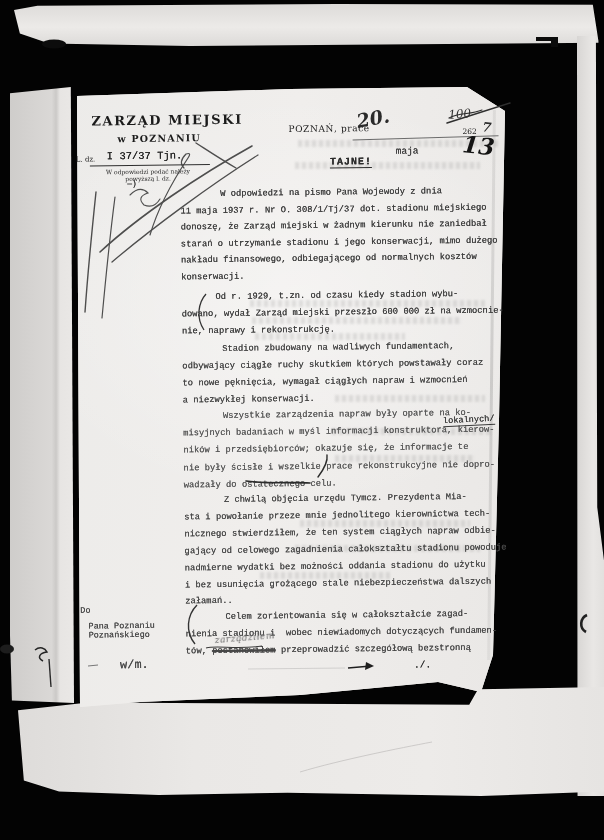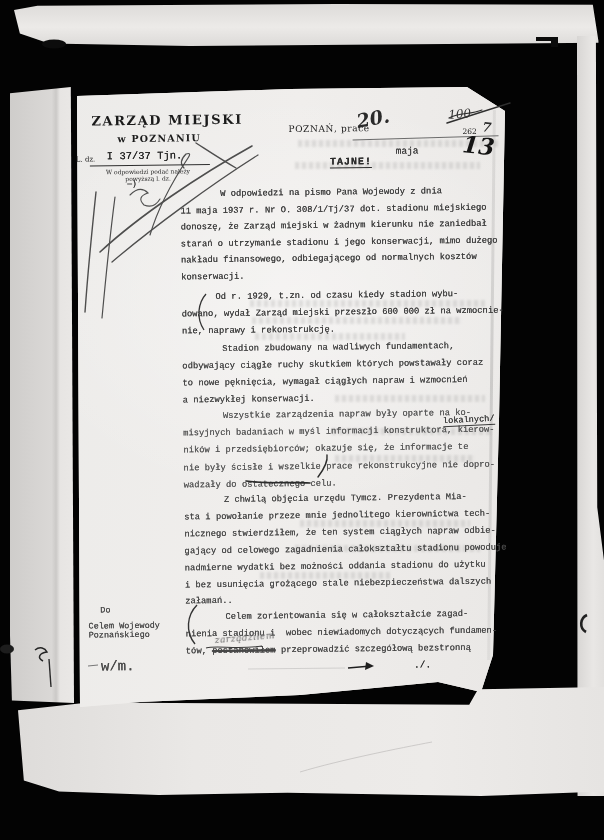--- a/index.html
+++ b/index.html
@@ -68,24 +68,24 @@
   #p3{top:340px;line-height:17px;color:#454545;}
   #p4{top:407px;line-height:17.2px;color:#585858;}
   #p5{top:491px;line-height:16.9px;color:#484848;}
   #p6{top:608px;line-height:17px;color:#474747;}
   #insertion{left:443px;top:417px;font-size:8.6px;color:#3a3a3a;border-bottom:1px solid #3a3a3a;
     transform:rotate(-2deg);}
   .struck{text-decoration:line-through;text-decoration-thickness:1.5px;text-align:right;}
   #correction{left:212px;top:632px;font-size:9px;color:#6a6a6a;transform:rotate(-4deg);
     filter:blur(.3px);letter-spacing:.5px;}
   #cont-mark{left:411px;top:661px;font-size:9.5px;color:#303030;}
-  #addr1{left:78px;top:603px;font-size:8.5px;color:#4a4a4a;padding-left:20px;}
+  #addr1{left:78px;top:603px;font-size:8.5px;color:#4a4a4a;}
   #addr2{left:86px;top:619px;font-size:8.5px;color:#4a4a4a;}
   #addr3{left:86px;top:628px;font-size:8.5px;color:#4a4a4a;}
-  #addr4{left:87px;top:656px;font-size:14px;color:#4a4a4a;padding-left:11px;}
+  #addr4{left:106px;top:656px;font-size:12px;color:#4a4a4a;padding-left:11px;}
   
   #marks{position:absolute;left:0;top:0;z-index:8;}
   
   #caption{position:absolute;left:8px;top:812px;color:#f5f5f5;font-size:15px;font-weight:bold;
     letter-spacing:.2px;}
 </style>
 </head>
 <body>
 
 <div id="stage">
@@ -179,21 +179,21 @@
     <div class="para type" id="p6">
       <div class="line ind">Celem zorientowania się w całokształcie zagad-</div>
       <div class="line">nienia stadionu i  wobec niewiadomych dotyczących fundamen-</div>
       <div class="line"><span>tów, </span><span class="struck">postanowiłem</span><span> przeprowadzić szczegółową bezstronną</span></div>
     </div>
     <div class="abs hand" id="correction">zarządziłem</div>
 
     <div class="abs type" id="cont-mark">./.</div>
 
     <div class="abs type" id="addr1">Do</div>
-    <div class="abs type" id="addr2">Celem Wojewody</div>
+    <div class="abs type" id="addr2">Pana Poznaniu</div>
     <div class="abs type" id="addr3">Poznańskiego</div>
     <div class="abs type" id="addr4">w/m.</div>
   </div>
 
   <svg id="marks" width="604" height="840" viewBox="0 0 604 840">
     <g stroke="#383838" fill="none" stroke-linecap="round" opacity=".88">
       <path d="M100,252 C140,215 200,175 252,146" stroke-width="1.6"></path>
       <path d="M112,262 C152,228 212,184 258,155" stroke-width="1.3"></path>
       <path d="M150,235 C158,208 172,182 188,158 q4,-6 -2,-4 q-8,8 -2,14" stroke-width="1.2"></path>
       <path d="M96,192 C92,230 88,270 85,312" stroke-width="1.4"></path>

